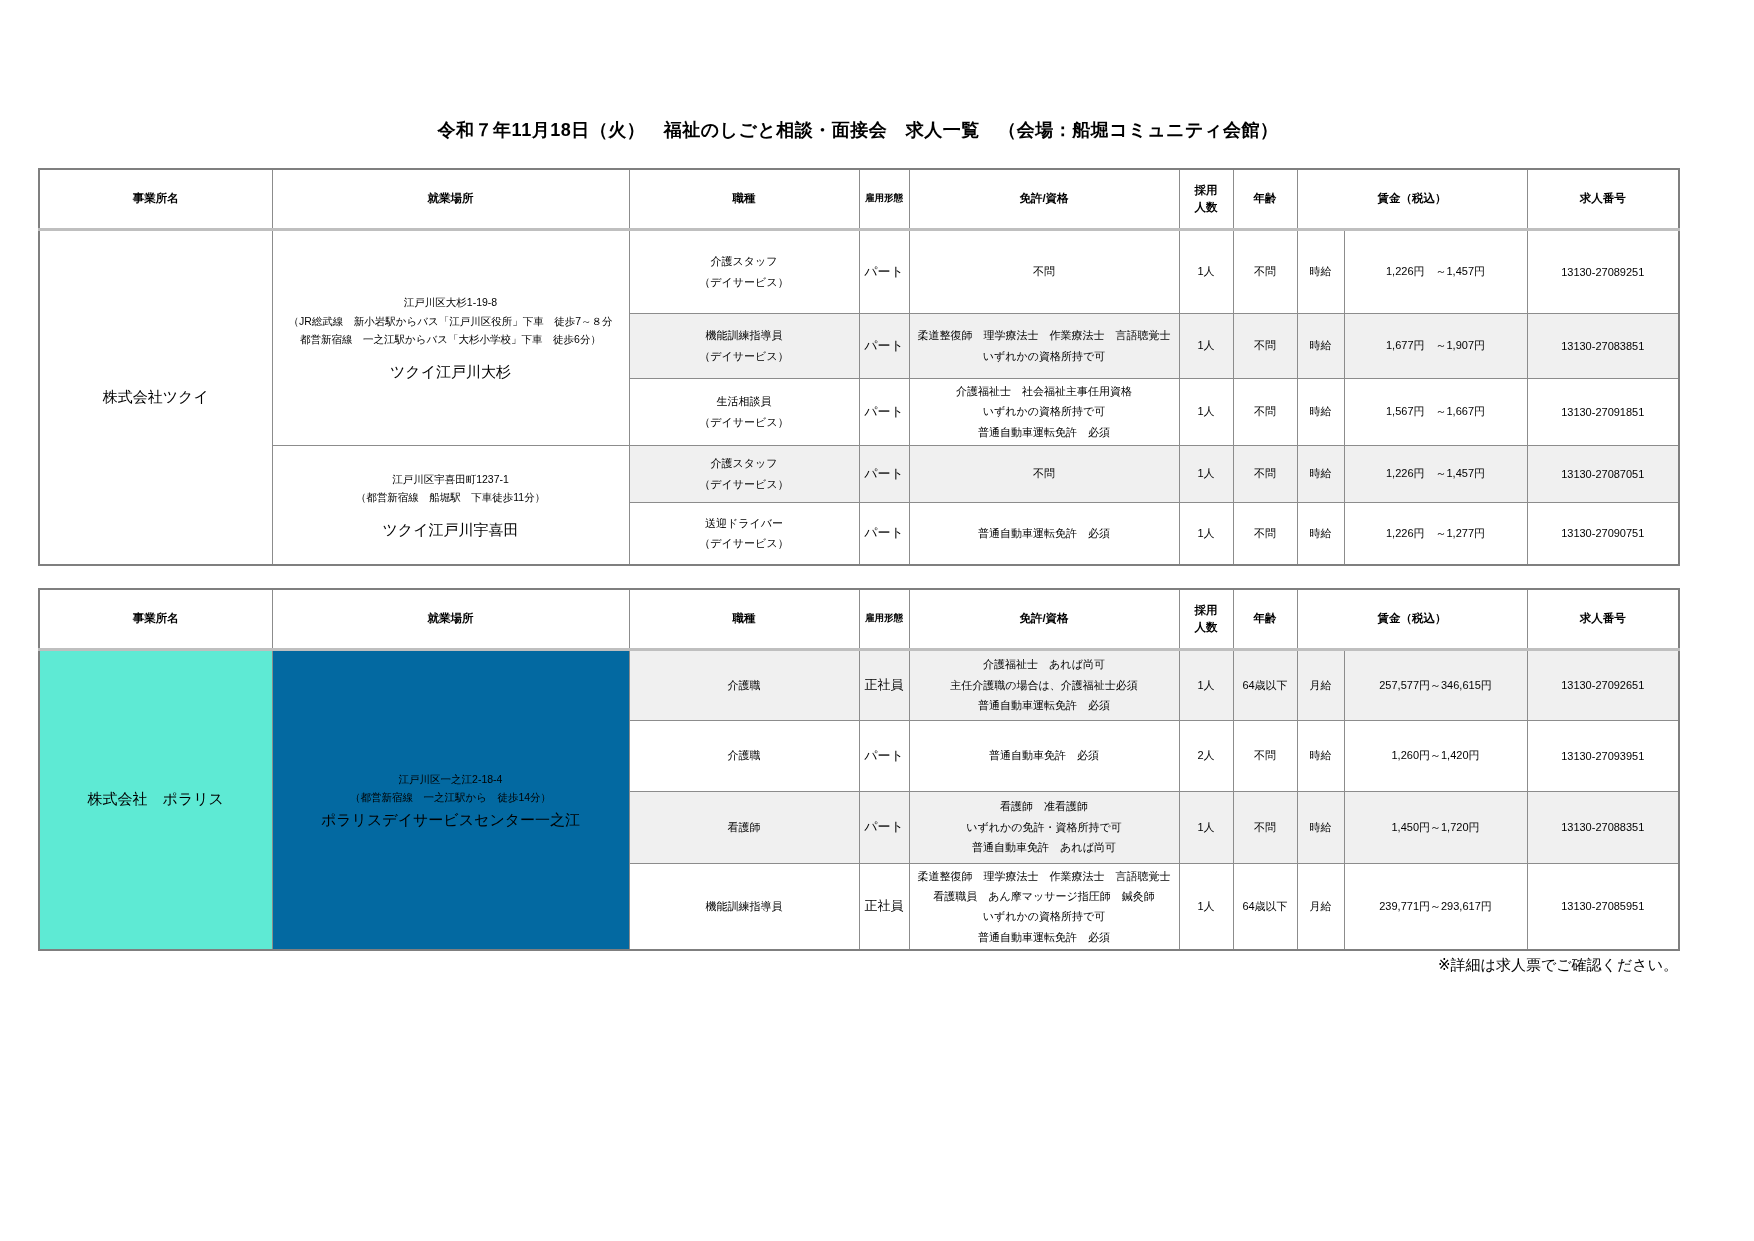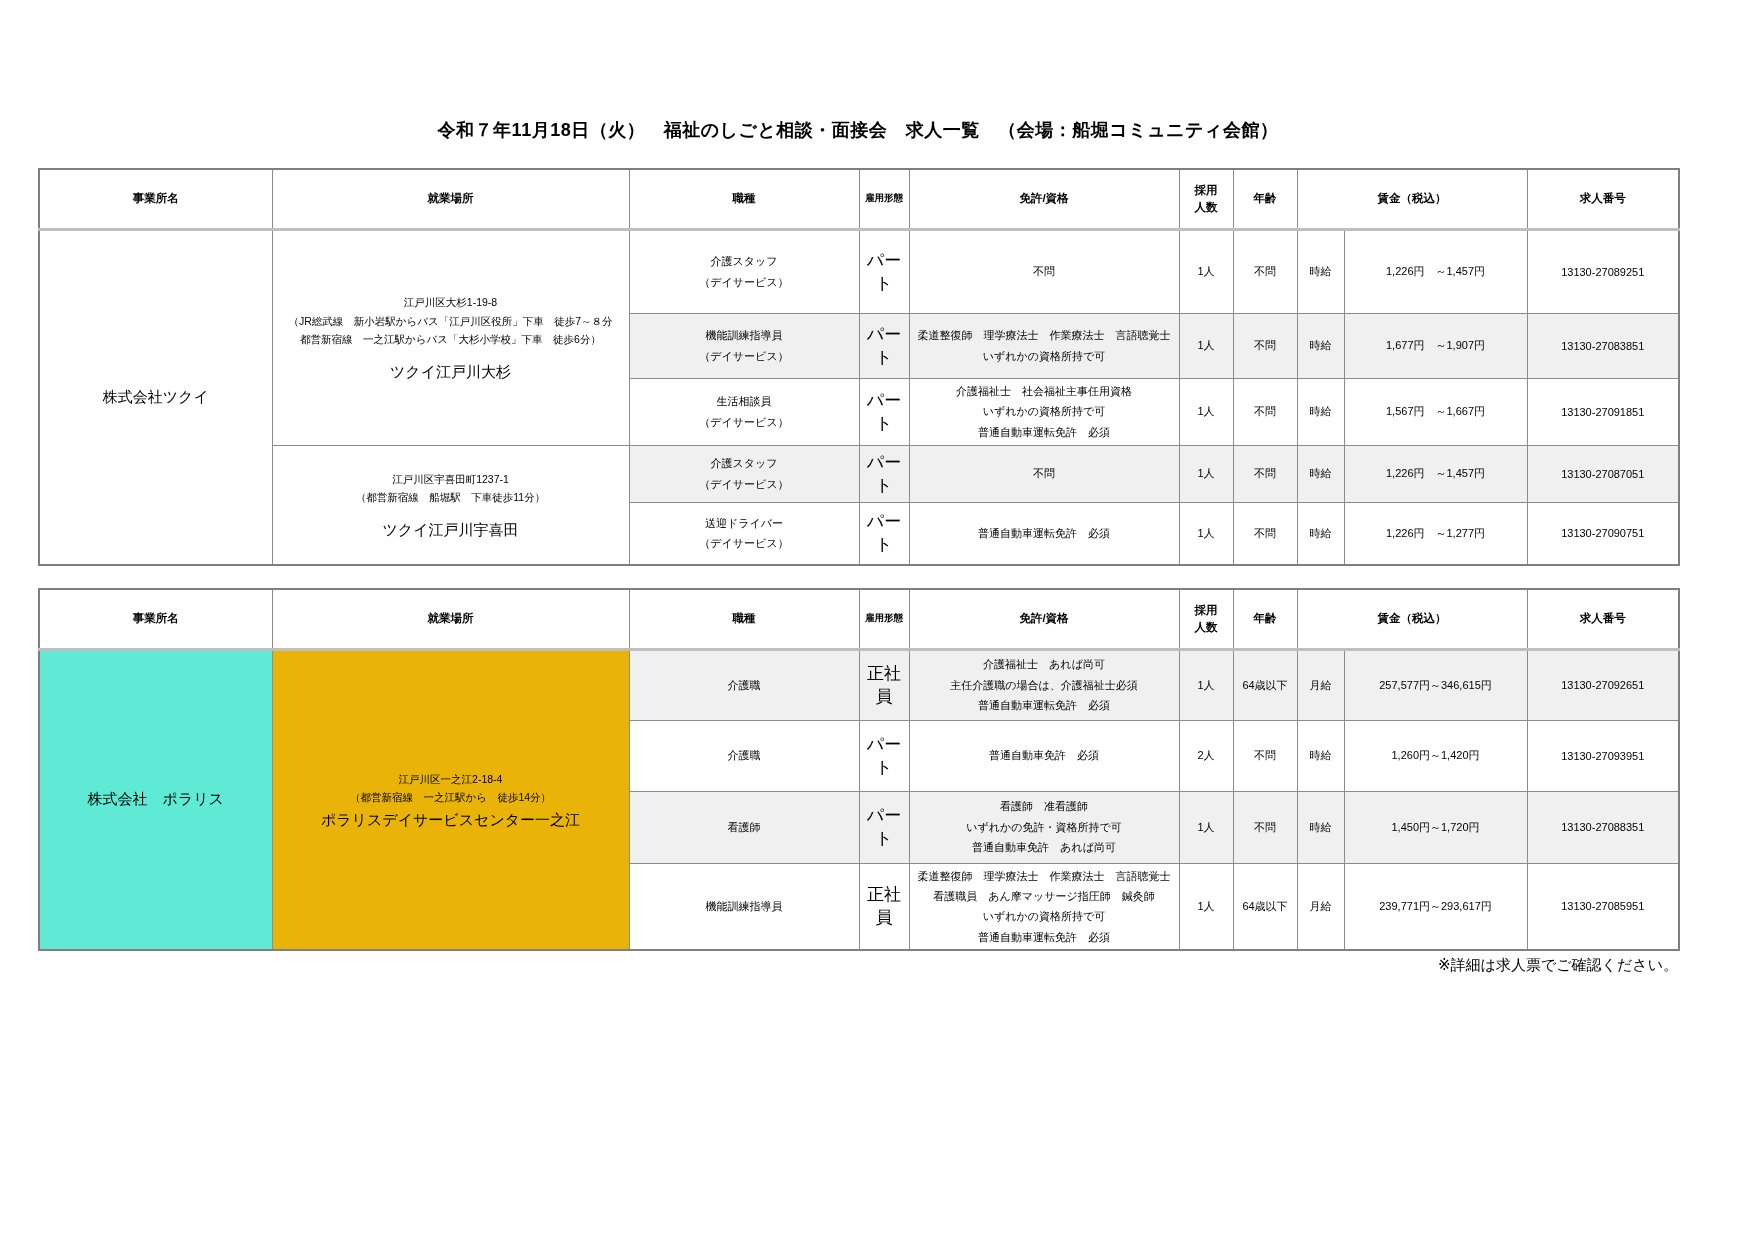--- a/index.html
+++ b/index.html
@@ -51,21 +51,21 @@
   }
   table.jobs thead th.h-emp { font-size: 9.5px; padding: 4px 1px; }
   table.jobs thead th .two-line { line-height: 1.5; }
   tr.shaded td { background: #f0f0f0; }
   td.c-company { font-size: 15px; }
   td.c-work { font-size: 10.5px; }
   .addr-line { line-height: 1.75; font-size: 10.5px; }
   .place-name { font-size: 15px; margin-top: 14px; line-height: 1.3; }
   td.c-job { font-size: 11px; }
   td.c-job .line, td.c-lic .line { line-height: 1.85; }
-  td.c-emp { font-size: 17px; }
+  td.c-emp { font-size: 13px; }
   td.c-lic { font-size: 11px; }
   td.c-hires, td.c-age, td.c-wtype, td.c-wage, td.c-num { font-size: 11px; }
   tr.r84 { height: 84px; }
   tr.r65 { height: 65px; }
   tr.r67 { height: 67px; }
   tr.r57 { height: 57px; }
   tr.r63 { height: 63px; }
   tr.r71 { height: 71px; }
   tr.r72 { height: 72px; }
   tr.r86 { height: 86px; }
@@ -242,21 +242,21 @@
           <div class="two-line">人数</div>
         </th>
         <th>年齢</th>
         <th colspan="2">賃金（税込）</th>
         <th>求人番号</th>
       </tr>
     </thead>
     <tbody>
       <tr class="r71 shaded">
         <td class="c-company" rowspan="4" style="background:#5eead4">株式会社　ポラリス</td>
-        <td class="c-work" rowspan="4" style="background:#eab308">
+        <td class="c-work" rowspan="4" style="background:#0369a1">
           <div class="addr-line">江戸川区一之江2-18-4</div>
           <div class="addr-line">（都営新宿線　一之江駅から　徒歩14分）</div>
           <div class="place-name" style="margin-top:4px">ポラリスデイサービスセンター一之江</div>
         </td>
         <td class="c-job">
           <div class="line">介護職</div>
         </td>
         <td class="c-emp">正社員</td>
         <td class="c-lic">
           <div class="line">介護福祉士　あれば尚可</div>

